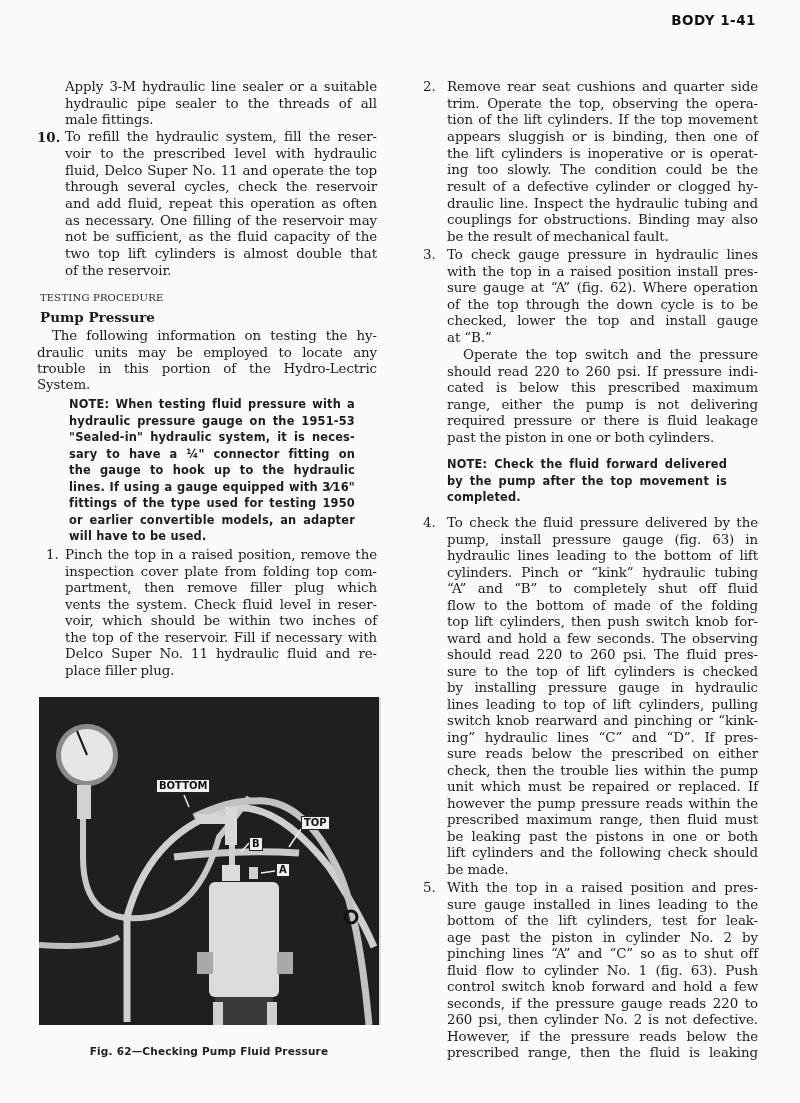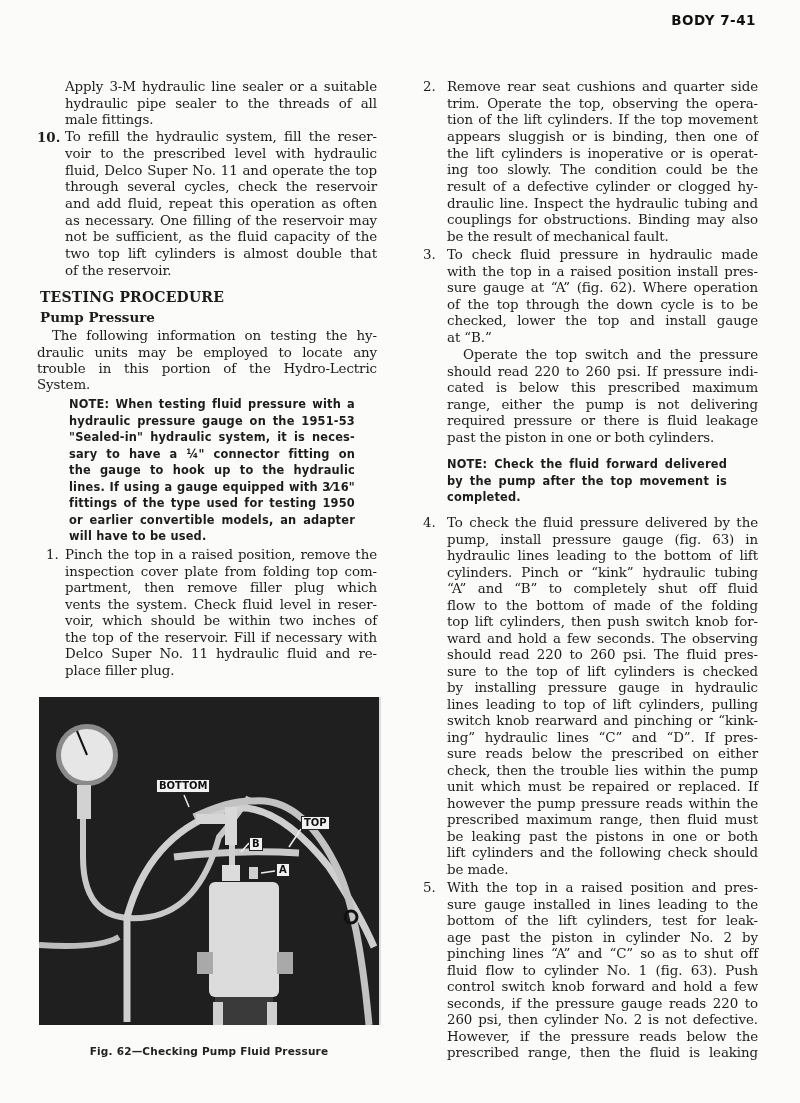--- a/index.html
+++ b/index.html
@@ -20,21 +20,21 @@
     position: absolute; left: 0; right: 0;
     font-size: 13.4px; line-height: 16.8px; white-space: nowrap;
     text-align: justify; text-align-last: justify;
     letter-spacing: -0.1px;
   }
   .line.last { text-align-last: left; }
   .ind { left: 28px; }
   .ind-r { left: 24px; }
   .num { position: absolute; font-size: 13.4px; line-height: 16.8px; }
   .h-section {
-    position: absolute; font-weight: bold; font-size: 14px; line-height: 17px;
+    position: absolute; font-weight: normal; font-size: 10px; line-height: 17px;
     letter-spacing: 0.2px;
   }
   .h-sub { position: absolute; font-weight: bold; font-size: 13.5px; line-height: 17px; }
   .note {
     position: absolute; font-family: "DejaVu Sans", "Liberation Sans", sans-serif;
     font-weight: bold; font-size: 11.4px; line-height: 16.7px; white-space: nowrap;
     text-align: justify; text-align-last: justify; letter-spacing: 0.2px;
   }
   .note.last { text-align-last: left; }
   .figure {
@@ -50,21 +50,21 @@
   }
   .callout {
     position: absolute; background: #f2f2f2; border: 1.5px solid #222;
     font-family: "DejaVu Sans", "Liberation Sans", sans-serif; font-weight: bold;
     font-size: 10px; line-height: 12px; padding: 0 2px; color: #111;
   }
 </style>
 </head>
 <body>
 
-<div class="page-header">BODY 7-41</div>
+<div class="page-header">BODY 1-41</div>
 
 <div class="col col-left" style="top:0;height:1103px;">
 
   <div>
     <div class="line ind" style="top:79px">Apply 3-M hydraulic line sealer or a suitable</div>
     <div class="line ind" style="top:96px">hydraulic pipe sealer to the threads of all</div>
     <div class="line ind last" style="top:112px">male fittings.</div>
   </div>
 
   <div>
@@ -168,21 +168,21 @@
     <div class="line ind-r" style="top:146px">the lift cylinders is inoperative or is operat-</div>
     <div class="line ind-r" style="top:162px">ing too slowly. The condition could be the</div>
     <div class="line ind-r" style="top:179px">result of a defective cylinder or clogged hy-</div>
     <div class="line ind-r" style="top:196px">draulic line. Inspect the hydraulic tubing and</div>
     <div class="line ind-r" style="top:212px">couplings for obstructions. Binding may also</div>
     <div class="line ind-r last" style="top:229px">be the result of mechanical fault.</div>
   </div>
 
   <div>
     <div class="num" style="left:0;top:247px">3.</div>
-    <div class="line ind-r" style="top:247px">To check fluid pressure in hydraulic made</div>
+    <div class="line ind-r" style="top:247px">To check gauge pressure in hydraulic lines</div>
     <div class="line ind-r" style="top:264px">with the top in a raised position install pres-</div>
     <div class="line ind-r" style="top:280px">sure gauge at “A” (fig. 62). Where operation</div>
     <div class="line ind-r" style="top:297px">of the top through the down cycle is to be</div>
     <div class="line ind-r" style="top:313px">checked, lower the top and install gauge</div>
     <div class="line ind-r last" style="top:330px">at “B.”</div>
 
     <div class="line" style="top:347px;left:40px">Operate the top switch and the pressure</div>
     <div class="line ind-r" style="top:364px">should read 220 to 260 psi. If pressure indi-</div>
     <div class="line ind-r" style="top:380px">cated is below this prescribed maximum</div>
     <div class="line ind-r" style="top:397px">range, either the pump is not delivering</div>

